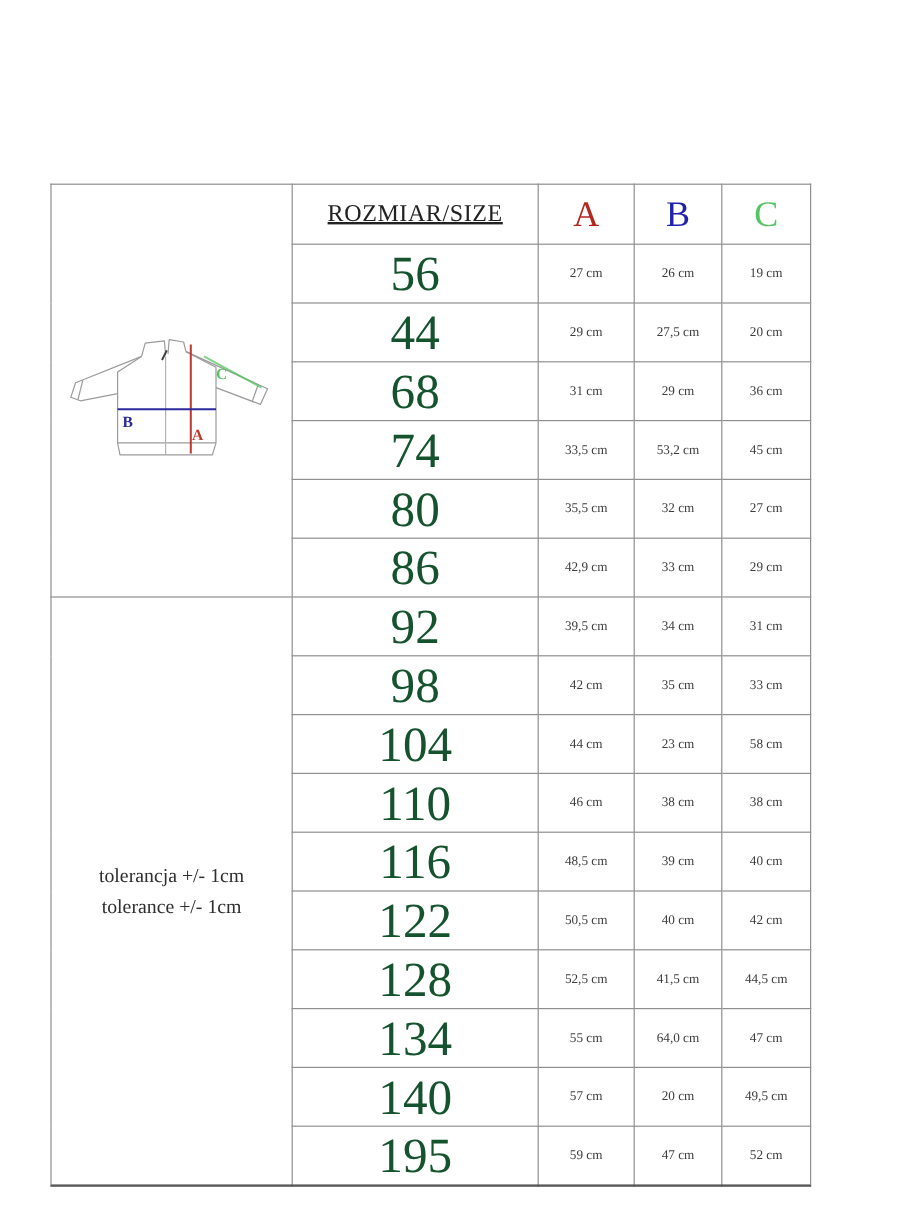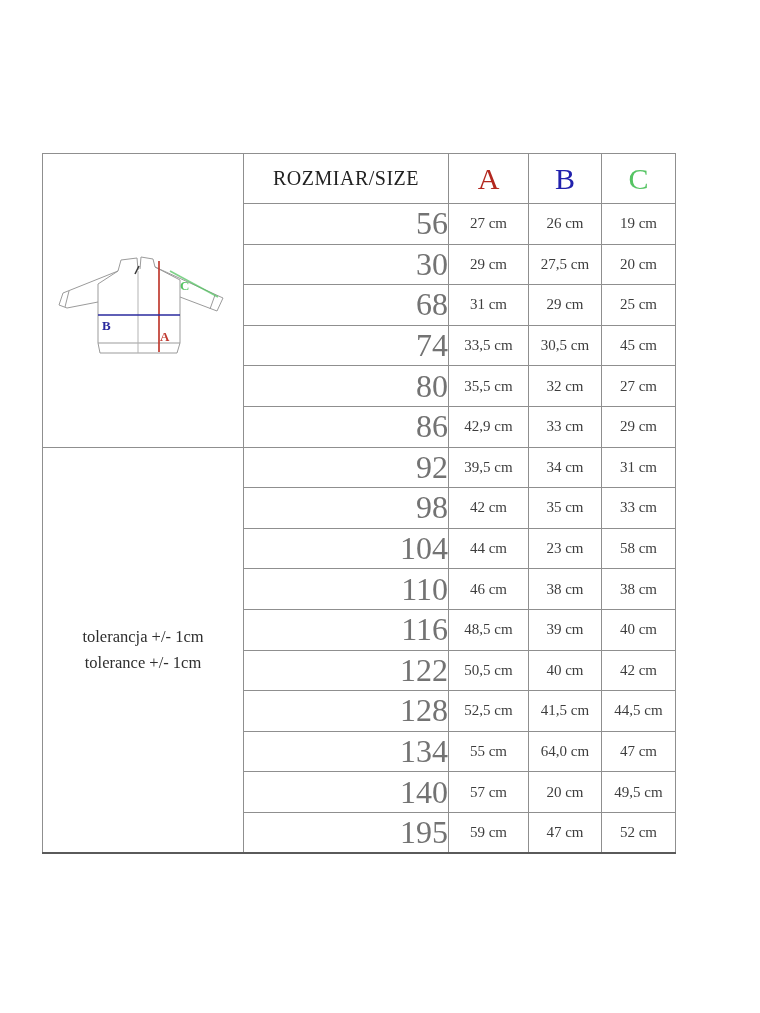--- a/index.html
+++ b/index.html
@@ -29,28 +29,29 @@
   col.c-illu { width: 201px; }
   col.c-size { width: 205px; }
   col.c-a    { width: 80px; }
   col.c-b    { width: 73px; }
   col.c-c    { width: 74px; }
   tr.hdr  { height: 50px; }
   tr.data { height: 40.6px; }
   .hdr-size-label {
     font-size: 20px;
     letter-spacing: 0.5px;
+    text-decoration: underline;
     color: #222222;
   }
   .hdr-letter { font-size: 30px; }
   .hdr-letter.col-a { color: #b3281f; }
   .hdr-letter.col-b { color: #2121ad; }
   .hdr-letter.col-c { color: #55c463; }
-  td.size-cell { font-size: 32px; color: #737373; text-align: right; }
-  td.m-cell { font-size: 15px; color: #3d3d3d; }
+  td.size-cell { font-size: 41px; color: #14532d; }
+  td.m-cell { font-size: 11px; color: #3d3d3d; }
   td.illu-cell {
     vertical-align: middle;
     text-align: center;
   }
   td.tol-cell {
     font-size: 16.5px;
     color: #2e2e2e;
     line-height: 1.55;
   }
   .jacket-svg { display: block; margin: 18px auto 0 auto; }
@@ -100,35 +101,35 @@
     <td class="hdr-letter col-c">C</td>
   </tr>
 
   <tr class="data">
     <td class="size-cell">56</td>
     <td class="m-cell">27 cm</td>
     <td class="m-cell">26 cm</td>
     <td class="m-cell">19 cm</td>
   </tr>
   <tr class="data">
-    <td class="size-cell">30</td>
+    <td class="size-cell">44</td>
     <td class="m-cell">29 cm</td>
     <td class="m-cell">27,5 cm</td>
     <td class="m-cell">20 cm</td>
   </tr>
   <tr class="data">
     <td class="size-cell">68</td>
     <td class="m-cell">31 cm</td>
     <td class="m-cell">29 cm</td>
-    <td class="m-cell">25 cm</td>
+    <td class="m-cell">36 cm</td>
   </tr>
   <tr class="data">
     <td class="size-cell">74</td>
     <td class="m-cell">33,5 cm</td>
-    <td class="m-cell">30,5 cm</td>
+    <td class="m-cell">53,2 cm</td>
     <td class="m-cell">45 cm</td>
   </tr>
   <tr class="data">
     <td class="size-cell">80</td>
     <td class="m-cell">35,5 cm</td>
     <td class="m-cell">32 cm</td>
     <td class="m-cell">27 cm</td>
   </tr>
   <tr class="data">
     <td class="size-cell">86</td>

